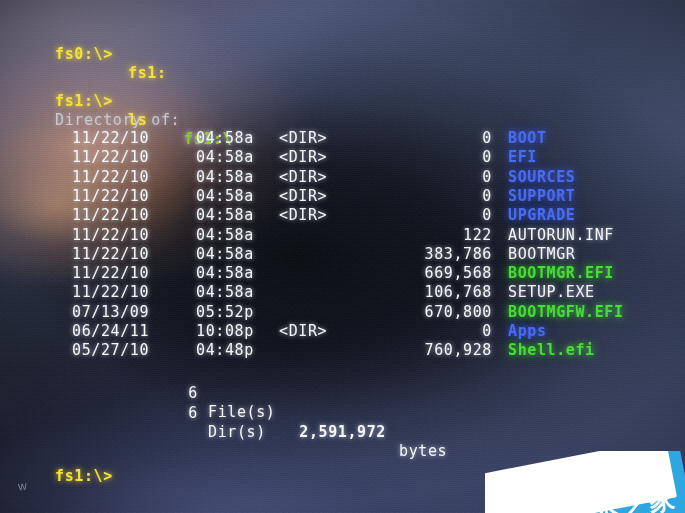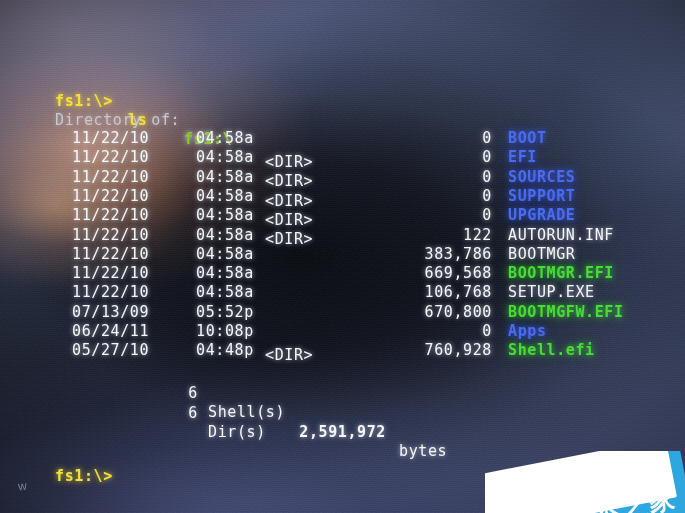--- a/index.html
+++ b/index.html
@@ -88,21 +88,21 @@
 
   .t-prompt   { color: #f2e13a; font-weight: bold; text-shadow: 0 0 5px rgba(255,225,60,0.75), 0 0 11px rgba(255,200,40,0.40); }
   .t-dim      { color: #c7c9cf; text-shadow: 0 0 5px rgba(210,215,230,0.55); }
   .t-white    { color: #f4f6f8; text-shadow: 0 0 4px rgba(225,235,245,0.60), 0 0 9px rgba(190,205,225,0.30); }
   .t-whiteb   { color: #84cc16; font-weight: bold; text-shadow: 0 0 5px rgba(230,240,252,0.75), 0 0 10px rgba(200,215,240,0.35); }
   .t-blue     { color: #4a6cf2; font-weight: bold; text-shadow: 0 0 6px rgba(70,105,245,0.80), 0 0 13px rgba(50,85,230,0.45); }
   .t-green    { color: #48dd35; font-weight: bold; text-shadow: 0 0 6px rgba(70,225,55,0.80), 0 0 13px rgba(50,200,45,0.42); }
 
   .c-date  { left: 72px; }
   .c-time  { left: 196px; text-align: center; }
-  .c-dir   { left: 265px; margin-top: 24px; }
+  .c-dir   { left: 279px; }
   .c-size  { left: 340px;  width: 152px; text-align: right; }
   .c-name  { left: 508px; }
 
   .sum-count { left: 150px; width: 48px; text-align: right; }
   .sum-label { left: 208px; }
   .sum-bytes { left: 268px; width: 118px; text-align: right; font-weight: bold; }
   .sum-unit  { left: 399px; }
 
   
   #watermark {
@@ -183,36 +183,40 @@
   <div class="bg-layer" id="bg-dark-core"></div>
   <div class="bg-layer" id="bg-topleft-haze"></div>
   <div class="bg-layer" id="bg-warm-glow"></div>
   <div class="bg-layer" id="bg-warm-glow2"></div>
   <div class="bg-layer" id="bg-scanlines"></div>
   <div class="bg-layer" id="bg-noise"></div>
   <div class="bg-layer" id="bg-vignette"></div>
 
   <div id="term">
 
+    <div class="line" style="top:26px;">
+      <span class="col t-prompt" style="left:55px;">fs0:\&gt;</span>
+      <span class="col t-prompt" style="left:128px;">fs1:</span>
+    </div>
 
     <div class="line" style="top:73px;">
       <span class="col t-prompt" style="left:55px;">fs1:\&gt;</span>
       <span class="col t-prompt" style="left:128px;">ls</span>
     </div>
 
     <div class="line" style="top:92px;">
       <span class="col t-dim" style="left:55px;">Directory of:</span>
       <span class="col t-whiteb" style="left:184px;">fs1:\</span>
     </div>
 
     <div id="entry-list"><div class="line" style="top: 129px;"><span class="col t-white c-date">11/22/10</span><span class="col t-white c-time">04:58a</span><span class="col t-white c-dir">&lt;DIR&gt;</span><span class="col t-white c-size">0</span><span class="col t-blue c-name">BOOT</span></div><div class="line" style="top: 148.3px;"><span class="col t-white c-date">11/22/10</span><span class="col t-white c-time">04:58a</span><span class="col t-white c-dir">&lt;DIR&gt;</span><span class="col t-white c-size">0</span><span class="col t-blue c-name">EFI</span></div><div class="line" style="top: 167.6px;"><span class="col t-white c-date">11/22/10</span><span class="col t-white c-time">04:58a</span><span class="col t-white c-dir">&lt;DIR&gt;</span><span class="col t-white c-size">0</span><span class="col t-blue c-name">SOURCES</span></div><div class="line" style="top: 186.9px;"><span class="col t-white c-date">11/22/10</span><span class="col t-white c-time">04:58a</span><span class="col t-white c-dir">&lt;DIR&gt;</span><span class="col t-white c-size">0</span><span class="col t-blue c-name">SUPPORT</span></div><div class="line" style="top: 206.2px;"><span class="col t-white c-date">11/22/10</span><span class="col t-white c-time">04:58a</span><span class="col t-white c-dir">&lt;DIR&gt;</span><span class="col t-white c-size">0</span><span class="col t-blue c-name">UPGRADE</span></div><div class="line" style="top: 225.5px;"><span class="col t-white c-date">11/22/10</span><span class="col t-white c-time">04:58a</span><span class="col t-white c-size">122</span><span class="col t-white c-name">AUTORUN.INF</span></div><div class="line" style="top: 244.8px;"><span class="col t-white c-date">11/22/10</span><span class="col t-white c-time">04:58a</span><span class="col t-white c-size">383,786</span><span class="col t-white c-name">BOOTMGR</span></div><div class="line" style="top: 264.1px;"><span class="col t-white c-date">11/22/10</span><span class="col t-white c-time">04:58a</span><span class="col t-white c-size">669,568</span><span class="col t-green c-name">BOOTMGR.EFI</span></div><div class="line" style="top: 283.4px;"><span class="col t-white c-date">11/22/10</span><span class="col t-white c-time">04:58a</span><span class="col t-white c-size">106,768</span><span class="col t-white c-name">SETUP.EXE</span></div><div class="line" style="top: 302.7px;"><span class="col t-white c-date">07/13/09</span><span class="col t-white c-time">05:52p</span><span class="col t-white c-size">670,800</span><span class="col t-green c-name">BOOTMGFW.EFI</span></div><div class="line" style="top: 322px;"><span class="col t-white c-date">06/24/11</span><span class="col t-white c-time">10:08p</span><span class="col t-white c-dir">&lt;DIR&gt;</span><span class="col t-white c-size">0</span><span class="col t-blue c-name">Apps</span></div><div class="line" style="top: 341.3px;"><span class="col t-white c-date">05/27/10</span><span class="col t-white c-time">04:48p</span><span class="col t-white c-size">760,928</span><span class="col t-green c-name">Shell.efi</span></div></div>
 
     <div class="line" style="top:365px;">
       <span class="col t-white sum-count">6</span>
-      <span class="col t-white sum-label">Shell(s)</span>
+      <span class="col t-white sum-label">File(s)</span>
       <span class="col t-white sum-bytes">2,591,972</span>
       <span class="col t-white sum-unit">bytes</span>
     </div>
 
     <div class="line" style="top:385px;">
       <span class="col t-white sum-count">6</span>
       <span class="col t-white sum-label">Dir(s)</span>
     </div>
 
     <div class="line" style="top:448px;">

